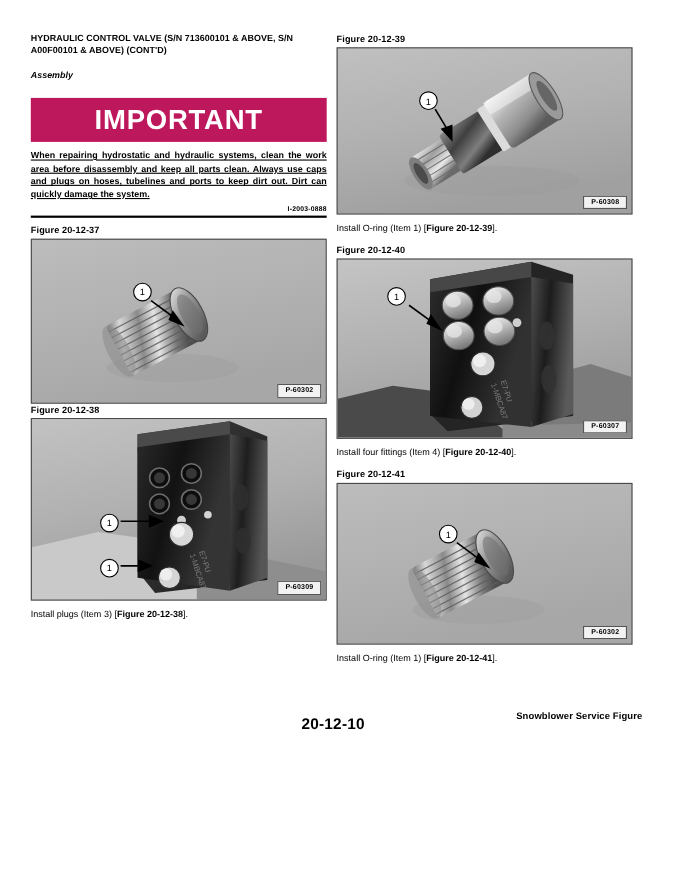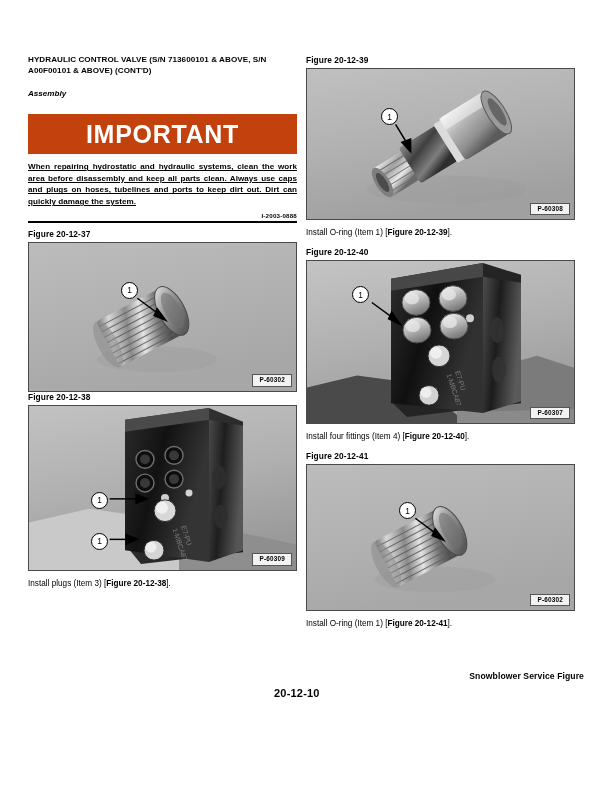--- a/index.html
+++ b/index.html
@@ -14,21 +14,20 @@
     font-family: "Liberation Sans", sans-serif;
     color: #000000;
     position: relative;
     overflow: hidden;
   }
   .page {
     position: absolute;
     left: 0; top: 0;
     width: 612px;
     height: 680px;
-    margin-top: 25px;
   }
 
   
   .col {
     position: absolute;
     top: 30px;
     width: 269px;
   }
   .col-left  { left: 28px; }
   .col-right { left: 306px; }
@@ -50,21 +49,21 @@
   .fig-label {
     font-size: 8.3px;
     font-weight: bold;
     margin: 0 0 3px 0;
     letter-spacing: 0.1px;
   }
 
   
   .important-wrap { margin: 0 0 6px 0; }
   .important-banner {
-    background: #c2410c;
+    background: #be185d;
     height: 40px;
     display: flex;
     align-items: center;
     justify-content: center;
   }
   .important-banner span {
     color: #ffffff;
     font-size: 25px;
     font-weight: bold;
     letter-spacing: 0.7px;
@@ -143,22 +142,22 @@
   .footer {
     position: absolute;
     left: 28px;
     right: 28px;
     bottom: 22px;
     height: 12px;
   }
   .footer-page {
     position: absolute;
     left: 246px;
-    top: 16px;
-    font-size: 11px;
+    top: 4px;
+    font-size: 14px;
     font-weight: bold;
     letter-spacing: 0.2px;
   }
   .footer-manual {
     position: absolute;
     right: 0;
     top: 0;
     font-size: 8.6px;
     font-weight: bold;
     letter-spacing: 0.1px;

